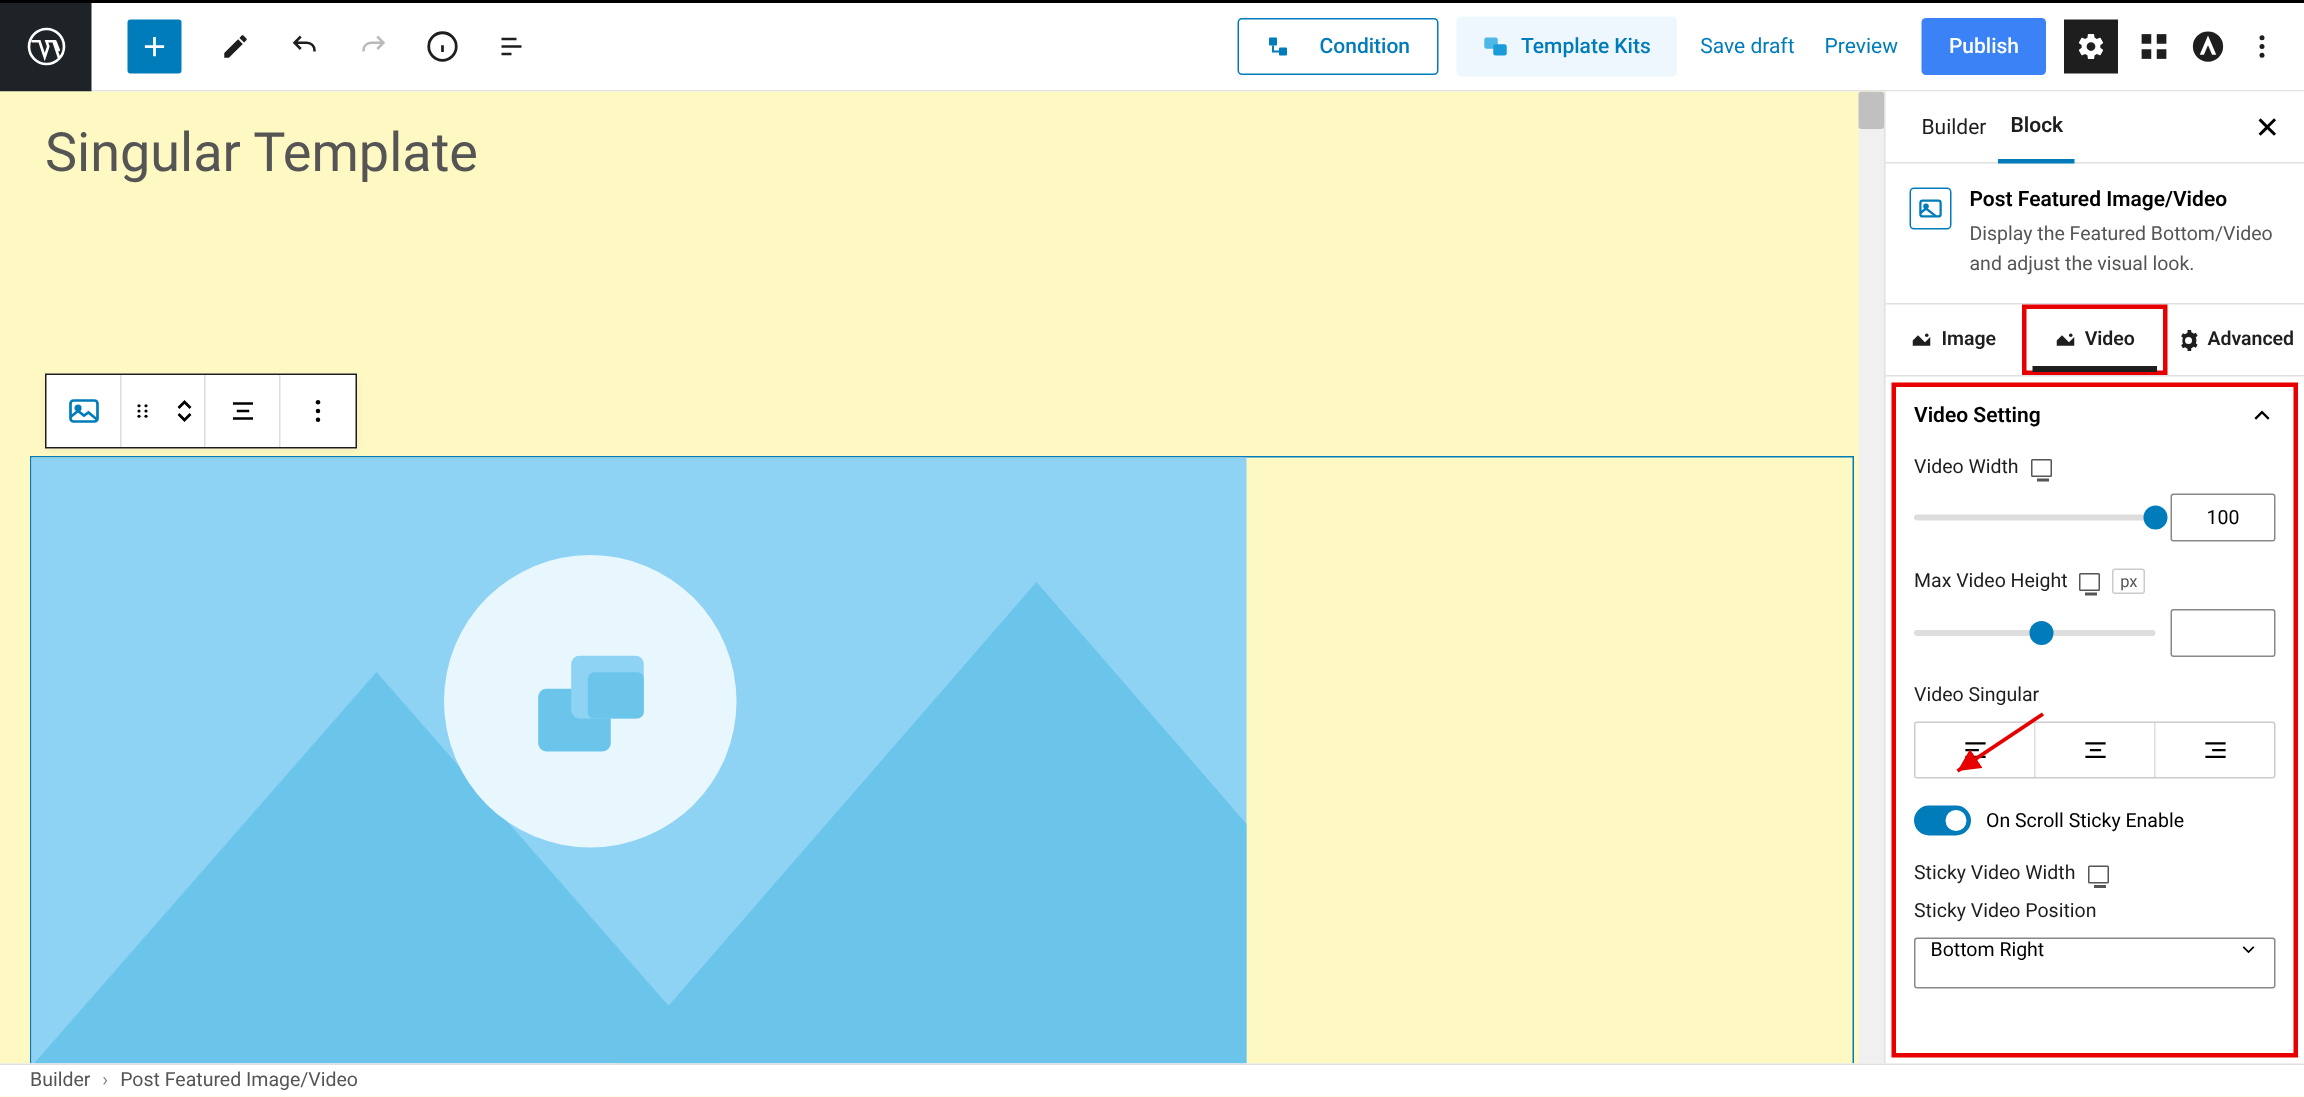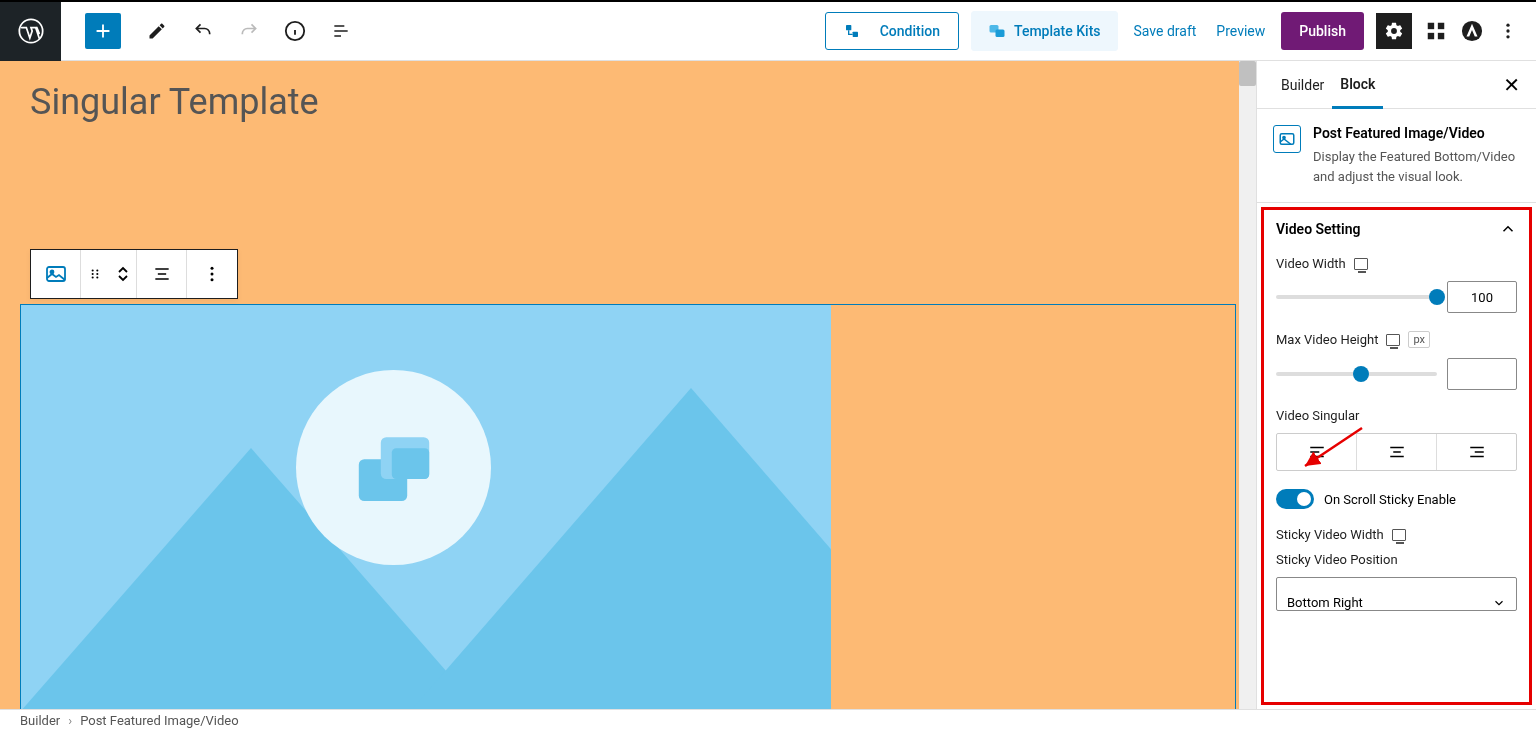--- a/index.html
+++ b/index.html
@@ -7,25 +7,25 @@
 .topbar{height:61px;border-top:2px solid #000;border-bottom:1px solid #e0e0e0;display:flex;align-items:center;background:#fff}
 .wp-logo{width:61px;height:59px;background:#1d2327;display:flex;align-items:center;justify-content:center;color:#fff}
 .wp-logo svg{width:28px;height:28px}
 .add-btn{width:36px;height:36px;background:#007cba;color:#fff;display:flex;align-items:center;justify-content:center;margin-left:24px;border-radius:2px;cursor:pointer}
 .tool-icons{display:flex;gap:22px;margin-left:24px;align-items:center}
 .tool-icon{width:24px;height:24px;display:flex;align-items:center;justify-content:center;color:#1e1e1e;cursor:pointer}
 .top-right{margin-left:auto;display:flex;align-items:center;gap:12px;padding-right:16px}
 .condition-btn{border:1.5px solid #007cba;color:#007cba;background:#fff;padding:10px 18px;border-radius:3px;display:flex;align-items:center;gap:20px;font-size:14px;font-weight:500;cursor:pointer}
 .template-btn{background:#eef7fd;border:1px solid #eef7fd;padding:10px 16px;border-radius:3px;display:flex;align-items:center;gap:8px;font-size:14px;color:#007cba;font-weight:500;cursor:pointer}
 .link-btn{color:#007cba;font-size:14px;cursor:pointer;padding:0 4px}
-.publish-btn{background:#701a75;color:#fff;padding:11px 18px;border-radius:3px;font-size:14px;font-weight:500;cursor:pointer;border:none}
+.publish-btn{background:#3b82f6;color:#fff;padding:11px 18px;border-radius:3px;font-size:14px;font-weight:500;cursor:pointer;border:none}
 .gear-btn{width:36px;height:36px;background:#1e1e1e;color:#fff;display:flex;align-items:center;justify-content:center;cursor:pointer}
 .header-icon{width:24px;height:24px;display:flex;align-items:center;justify-content:center;color:#1e1e1e;cursor:pointer}
 .main-area{display:flex;height:648px}
-.canvas{flex:1;background:#fdba74;position:relative;overflow:hidden;padding:20px 0 0 20px}
+.canvas{flex:1;background:#fef9c3;position:relative;overflow:hidden;padding:20px 0 0 20px}
 .canvas-scroll{position:absolute;right:0;top:0;width:17px;height:100%;background:#f0f0f0}
 .canvas-scroll-thumb{width:100%;height:25px;background:#c0c0c0;border-radius:2px}
 .page-title{font-size:36px;font-weight:400;color:#555;margin:0 0 0 10px;position:relative;z-index:1}
 .block-toolbar{position:absolute;top:188px;left:30px;background:#fff;border:1px solid #1e1e1e;display:flex;z-index:5;box-shadow:0 2px 6px rgba(0,0,0,0.05)}
 .tb-cell{width:50px;height:48px;display:flex;align-items:center;justify-content:center;border-right:1px solid #ddd;cursor:pointer}
 .tb-cell:first-child{width:50px}
 .tb-cell.narrow{width:28px;border-right:none}
 .tb-cell.move{width:28px;padding:0;flex-direction:column;gap:0}
 .tb-cell:last-child{border-right:none}
 .block-sel{position:absolute;top:243px;left:20px;right:20px;height:465px;border:1.5px solid #007cba}
@@ -52,21 +52,21 @@
 .range-row{display:flex;align-items:center;gap:10px;margin-bottom:18px}
 .range{flex:1;height:4px;background:#ddd;position:relative;border-radius:2px}
 .range-thumb{width:16px;height:16px;background:#007cba;border-radius:50%;position:absolute;top:-6px;cursor:pointer}
 .num-input{width:70px;height:32px;border:1px solid #888;border-radius:2px;text-align:center;font-size:13px}
 .align-row{display:flex;border:1px solid #ccc;border-radius:2px;height:38px;margin-bottom:18px}
 .align-cell{flex:1;display:flex;align-items:center;justify-content:center;cursor:pointer;border-right:1px solid #ddd}
 .align-cell:last-child{border-right:none}
 .toggle-row{display:flex;align-items:center;gap:10px;margin-bottom:18px}
 .toggle{width:38px;height:20px;background:#007cba;border-radius:10px;position:relative;cursor:pointer}
 .toggle-knob{width:14px;height:14px;background:#fff;border-radius:50%;position:absolute;top:3px;right:3px}
-.select-box{width:100%;height:34px;border:1px solid #888;border-radius:2px;padding:0 10px;display:flex;align-items:flex-end;justify-content:space-between;font-size:13px;cursor:pointer}
+.select-box{width:100%;height:34px;border:1px solid #888;border-radius:2px;padding:0 10px;display:flex;align-items:flex-start;justify-content:space-between;font-size:13px;cursor:pointer}
 .arrow-annotation{position:absolute;pointer-events:none;z-index:10}
 .bottom-bar{position:absolute;bottom:0;left:0;right:0;height:22px;border-top:1px solid #e0e0e0;display:flex;align-items:center;padding:0 20px;font-size:13px;color:#555;background:#fff}
 .bottom-bar .chev{margin:0 8px;color:#888}
 .device-icon{width:14px;height:12px;border:1.5px solid #555;border-radius:1px;position:relative;display:inline-block}
 .device-icon::after{content:"";position:absolute;bottom:-4px;left:3px;width:8px;height:1.5px;background:#555}
 .px-tag{font-size:11px;color:#555;border:1px solid #ccc;padding:1px 4px;border-radius:2px}
 </style>
 </head>
 <body>
 
@@ -230,20 +230,42 @@
             <rect x="3" y="5" width="18" height="14" rx="2"></rect>
             <circle cx="8" cy="10" r="1.5" fill="currentColor"></circle>
             <path d="M3 16l5-4 9 7"></path>
           </svg>
         </div>
       <div class="sb-header-text">
         <h3>Post Featured Image/Video</h3>
         <p>Display the Featured Bottom/Video and adjust the visual look.</p>
       </div>
     </div>
+    <div class="sb-subtabs">
+      <div class="sb-subtab">
+          <svg width="14" height="14" viewBox="0 0 24 24" fill="currentColor">
+            <path d="M2 12l6-6 8 8 6-6v10H2z"></path>
+            <circle cx="18" cy="6" r="2"></circle>
+          </svg>
+          <span>Image</span>
+        </div>
+      <div class="sb-subtab highlighted active">
+          <svg width="14" height="14" viewBox="0 0 24 24" fill="currentColor">
+            <path d="M2 12l6-6 8 8 6-6v10H2z"></path>
+            <circle cx="18" cy="6" r="2"></circle>
+          </svg>
+          <span>Video</span>
+        </div>
+      <div class="sb-subtab">
+          <svg width="14" height="14" viewBox="0 0 24 24" fill="currentColor">
+            <path d="M12 8a4 4 0 100 8 4 4 0 000-8zm9 4a9 9 0 01-.6 3.2l2 1.6-2 3.4-2.4-1a9 9 0 01-2.8 1.6L15 24h-4l-.2-2.6a9 9 0 01-2.8-1.6l-2.4 1-2-3.4 2-1.6A9 9 0 015 12a9 9 0 01.6-3.2l-2-1.6 2-3.4 2.4 1A9 9 0 0110.8 3L11 0h4l.2 2.6a9 9 0 012.8 1.6l2.4-1 2 3.4-2 1.6A9 9 0 0121 12z"></path>
+          </svg>
+          <span>Advanced</span>
+        </div>
+    </div>
     <div class="sb-panel">
       <div class="panel-head">
         <span>Video Setting</span>
         <svg width="18" height="18" viewBox="0 0 24 24" fill="none" stroke="currentColor" stroke-width="2">
             <path d="M6 15l6-6 6 6"></path>
           </svg>
       </div>
 
       <div class="field-label">
           <span>Video Width</span>

